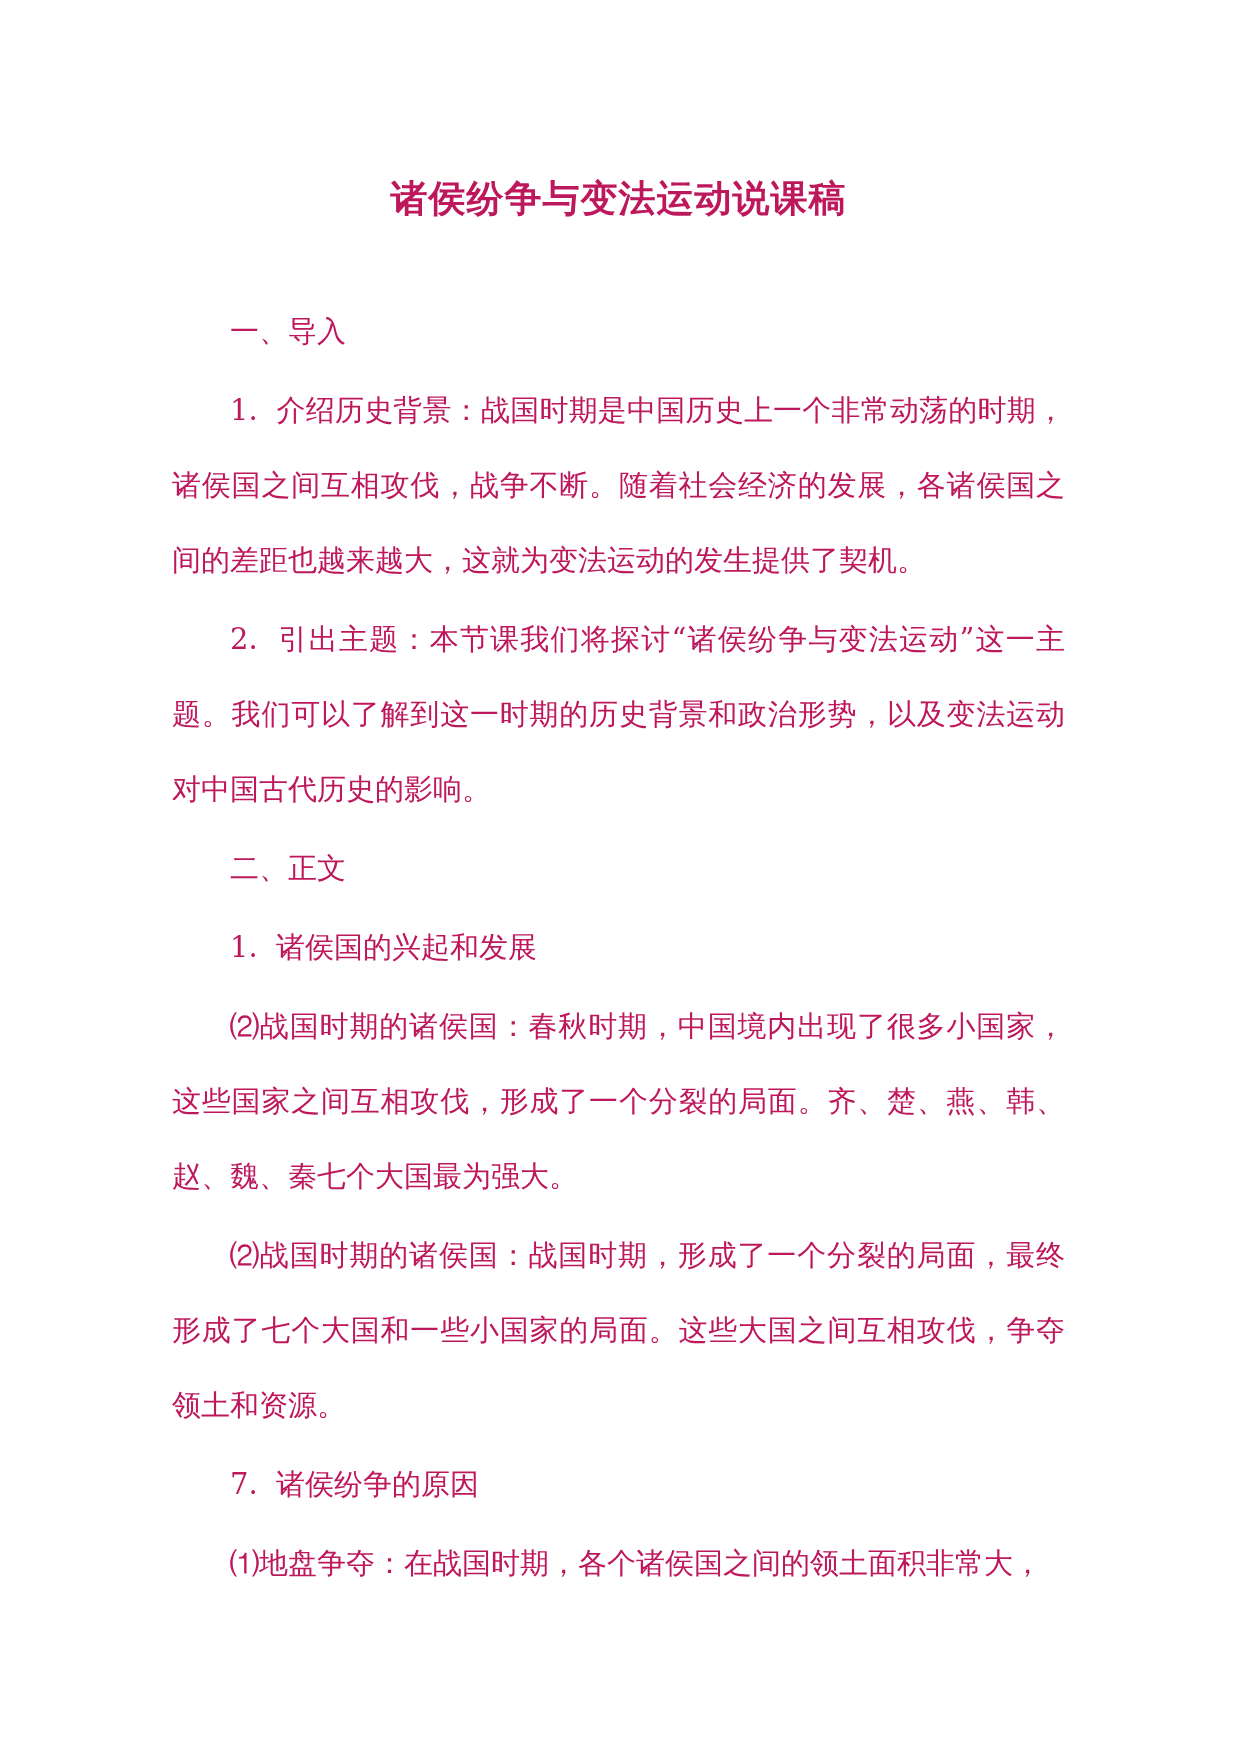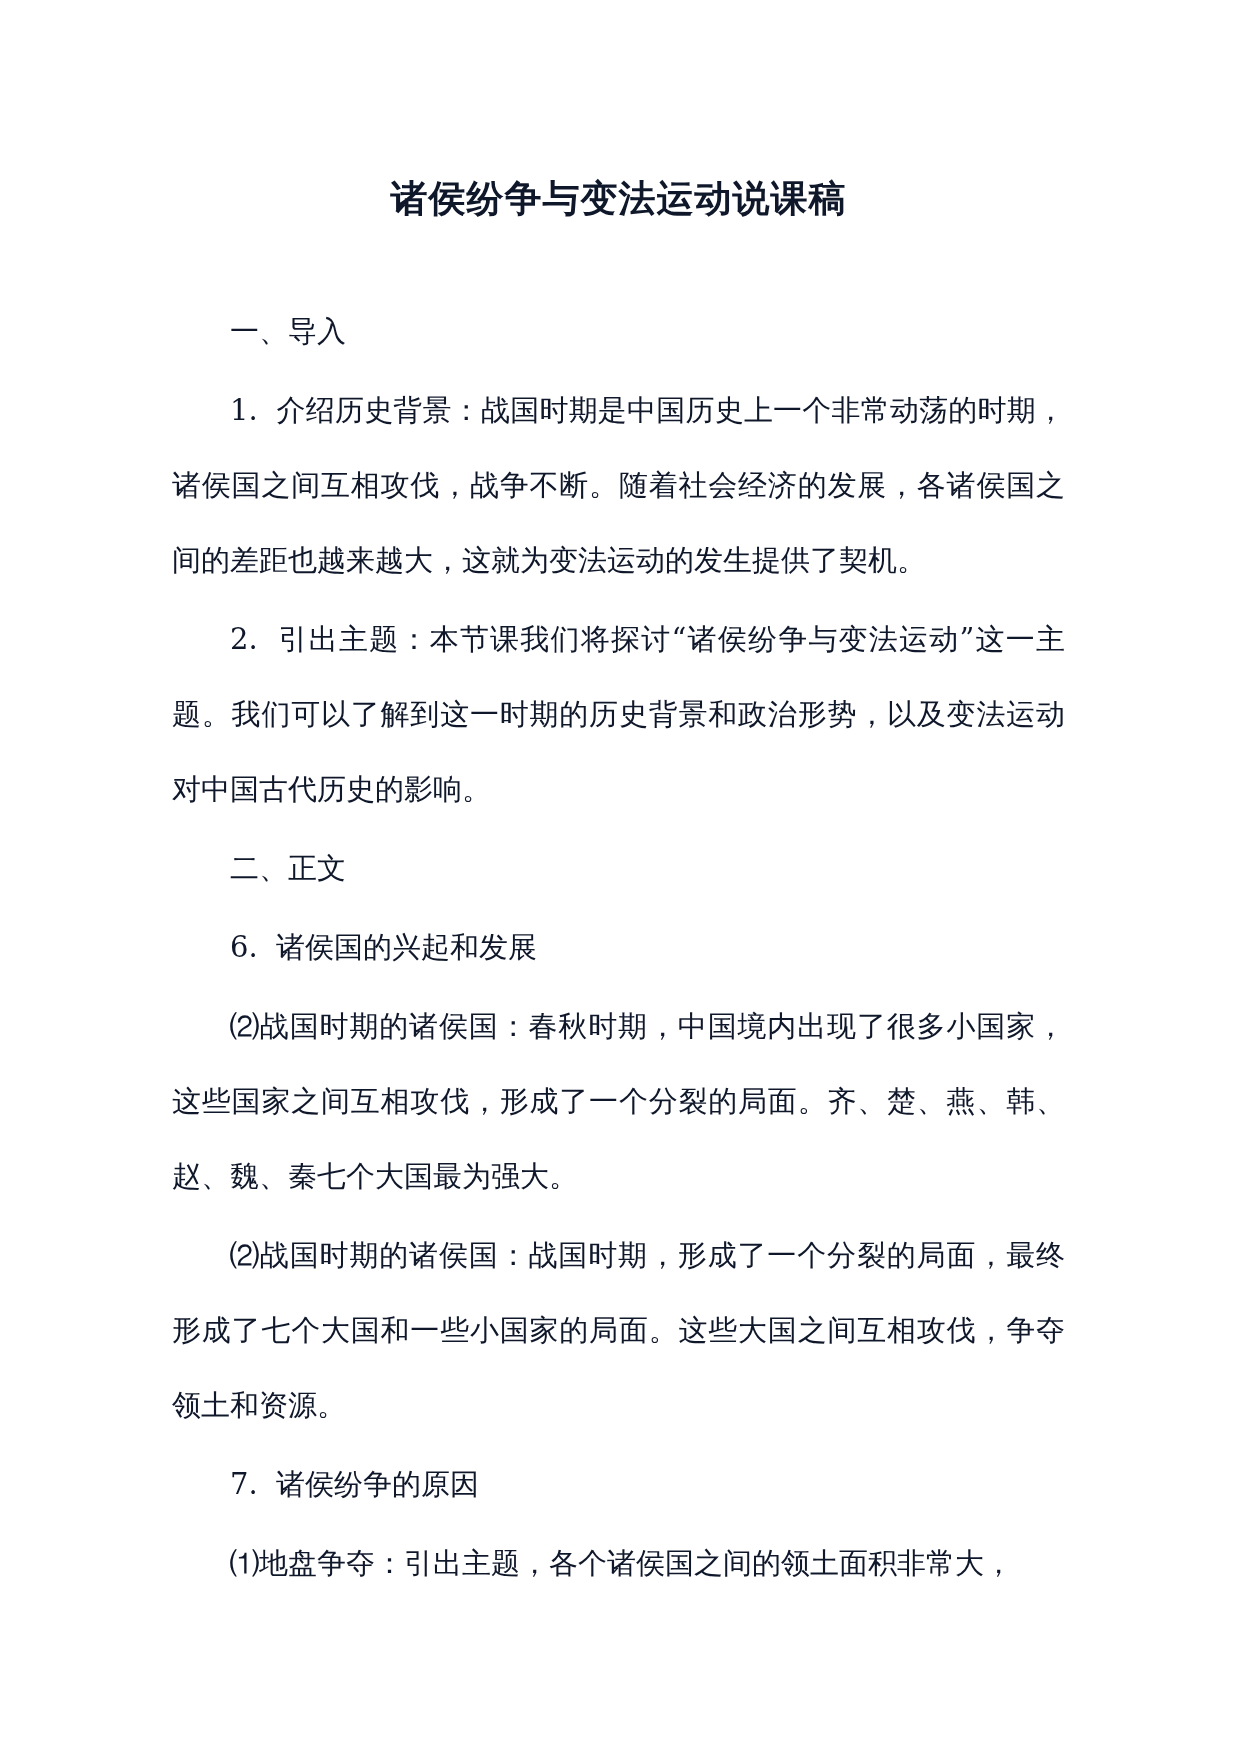--- a/index.html
+++ b/index.html
@@ -6,21 +6,21 @@
     margin: 0;
     padding: 0;
     background: #ffffff;
   }
   .page {
     position: relative;
     width: 1241px;
     height: 1754px;
     margin: 0 auto;
     background: #ffffff;
-    color: #0f172a;
+    color: #be185d;
     font-family: "DejaVu Serif", "Liberation Serif", serif;
     box-sizing: border-box;
     padding: 168px 172px 0 168px;
     overflow: hidden;
   }
   .doc-title {
     font-size: 37px;
     font-weight: bold;
     text-align: center;
     line-height: 60px;
@@ -43,19 +43,19 @@
 </head>
 <body>
 
 <div class="page">
   <h1 class="doc-title">诸侯纷争与变法运动说课稿</h1>
   <div class="doc-body" id="doc-body">
       <p class="para">一、导入</p>
       <p class="para">1.  介绍历史背景：战国时期是中国历史上一个非常动荡的时期，诸侯国之间互相攻伐，战争不断。随着社会经济的发展，各诸侯国之间的差距也越来越大，这就为变法运动的发生提供了契机。</p>
       <p class="para">2.  引出主题：本节课我们将探讨“诸侯纷争与变法运动”这一主题。我们可以了解到这一时期的历史背景和政治形势，以及变法运动对中国古代历史的影响。</p>
       <p class="para">二、正文</p>
-      <p class="para">6.  诸侯国的兴起和发展</p>
+      <p class="para">1.  诸侯国的兴起和发展</p>
       <p class="para">⑵战国时期的诸侯国：春秋时期，中国境内出现了很多小国家，这些国家之间互相攻伐，形成了一个分裂的局面。齐、楚、燕、韩、赵、魏、秦七个大国最为强大。</p>
       <p class="para">⑵战国时期的诸侯国：战国时期，形成了一个分裂的局面，最终形成了七个大国和一些小国家的局面。这些大国之间互相攻伐，争夺领土和资源。</p>
       <p class="para">7.  诸侯纷争的原因</p>
-      <p class="para">⑴地盘争夺：引出主题，各个诸侯国之间的领土面积非常大，</p>
+      <p class="para">⑴地盘争夺：在战国时期，各个诸侯国之间的领土面积非常大，</p>
     </div>
 </div>
 
 </body></html>

